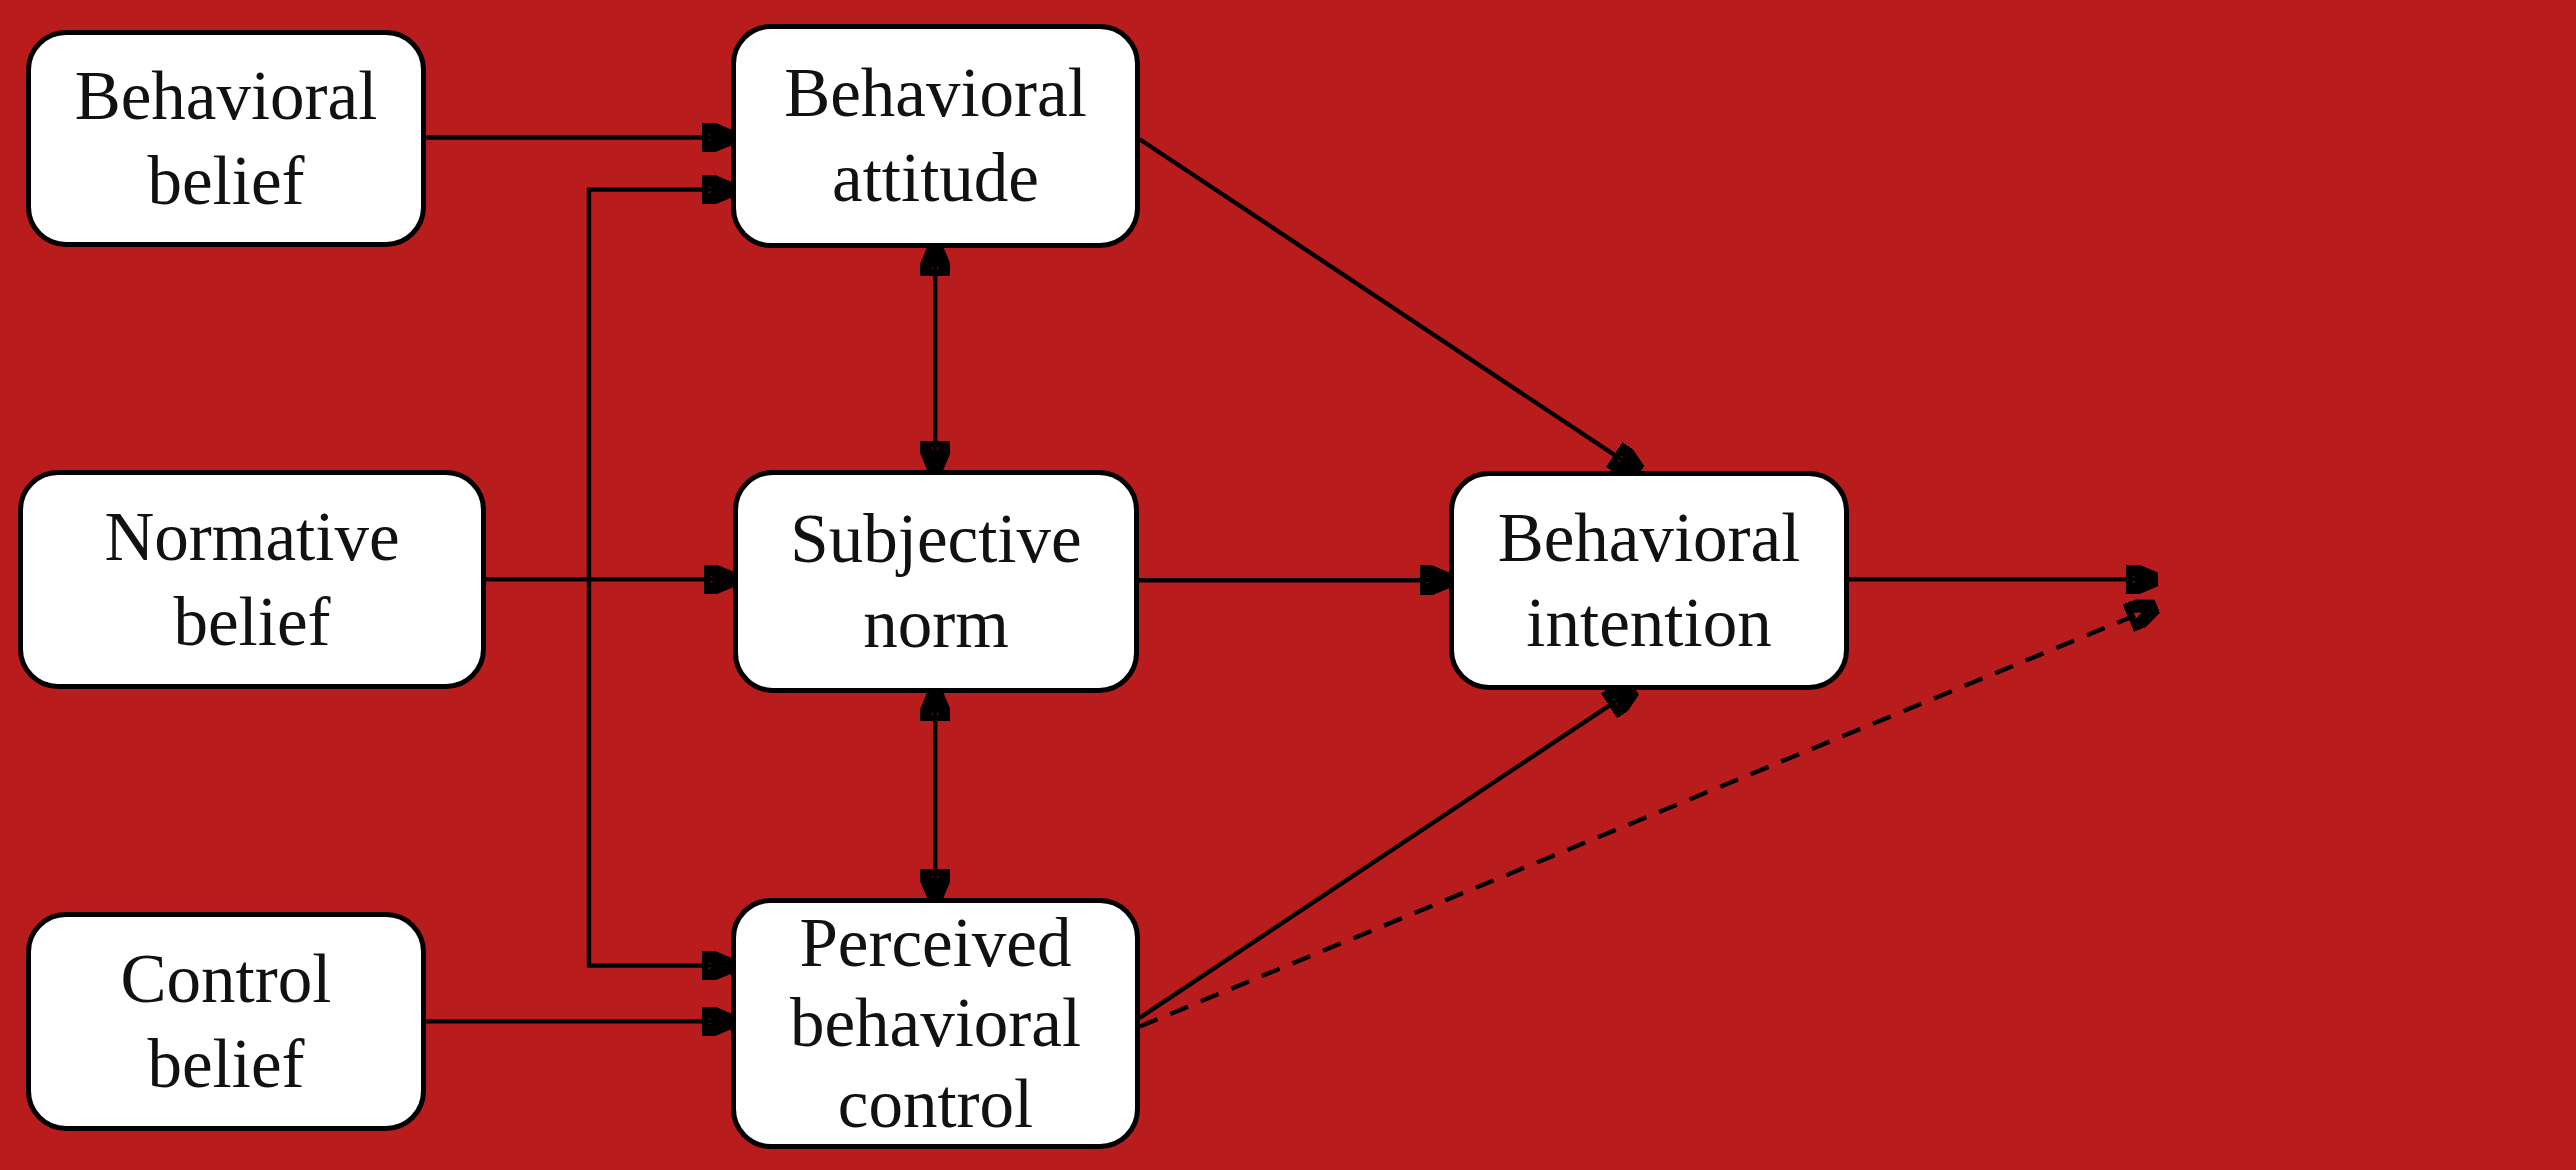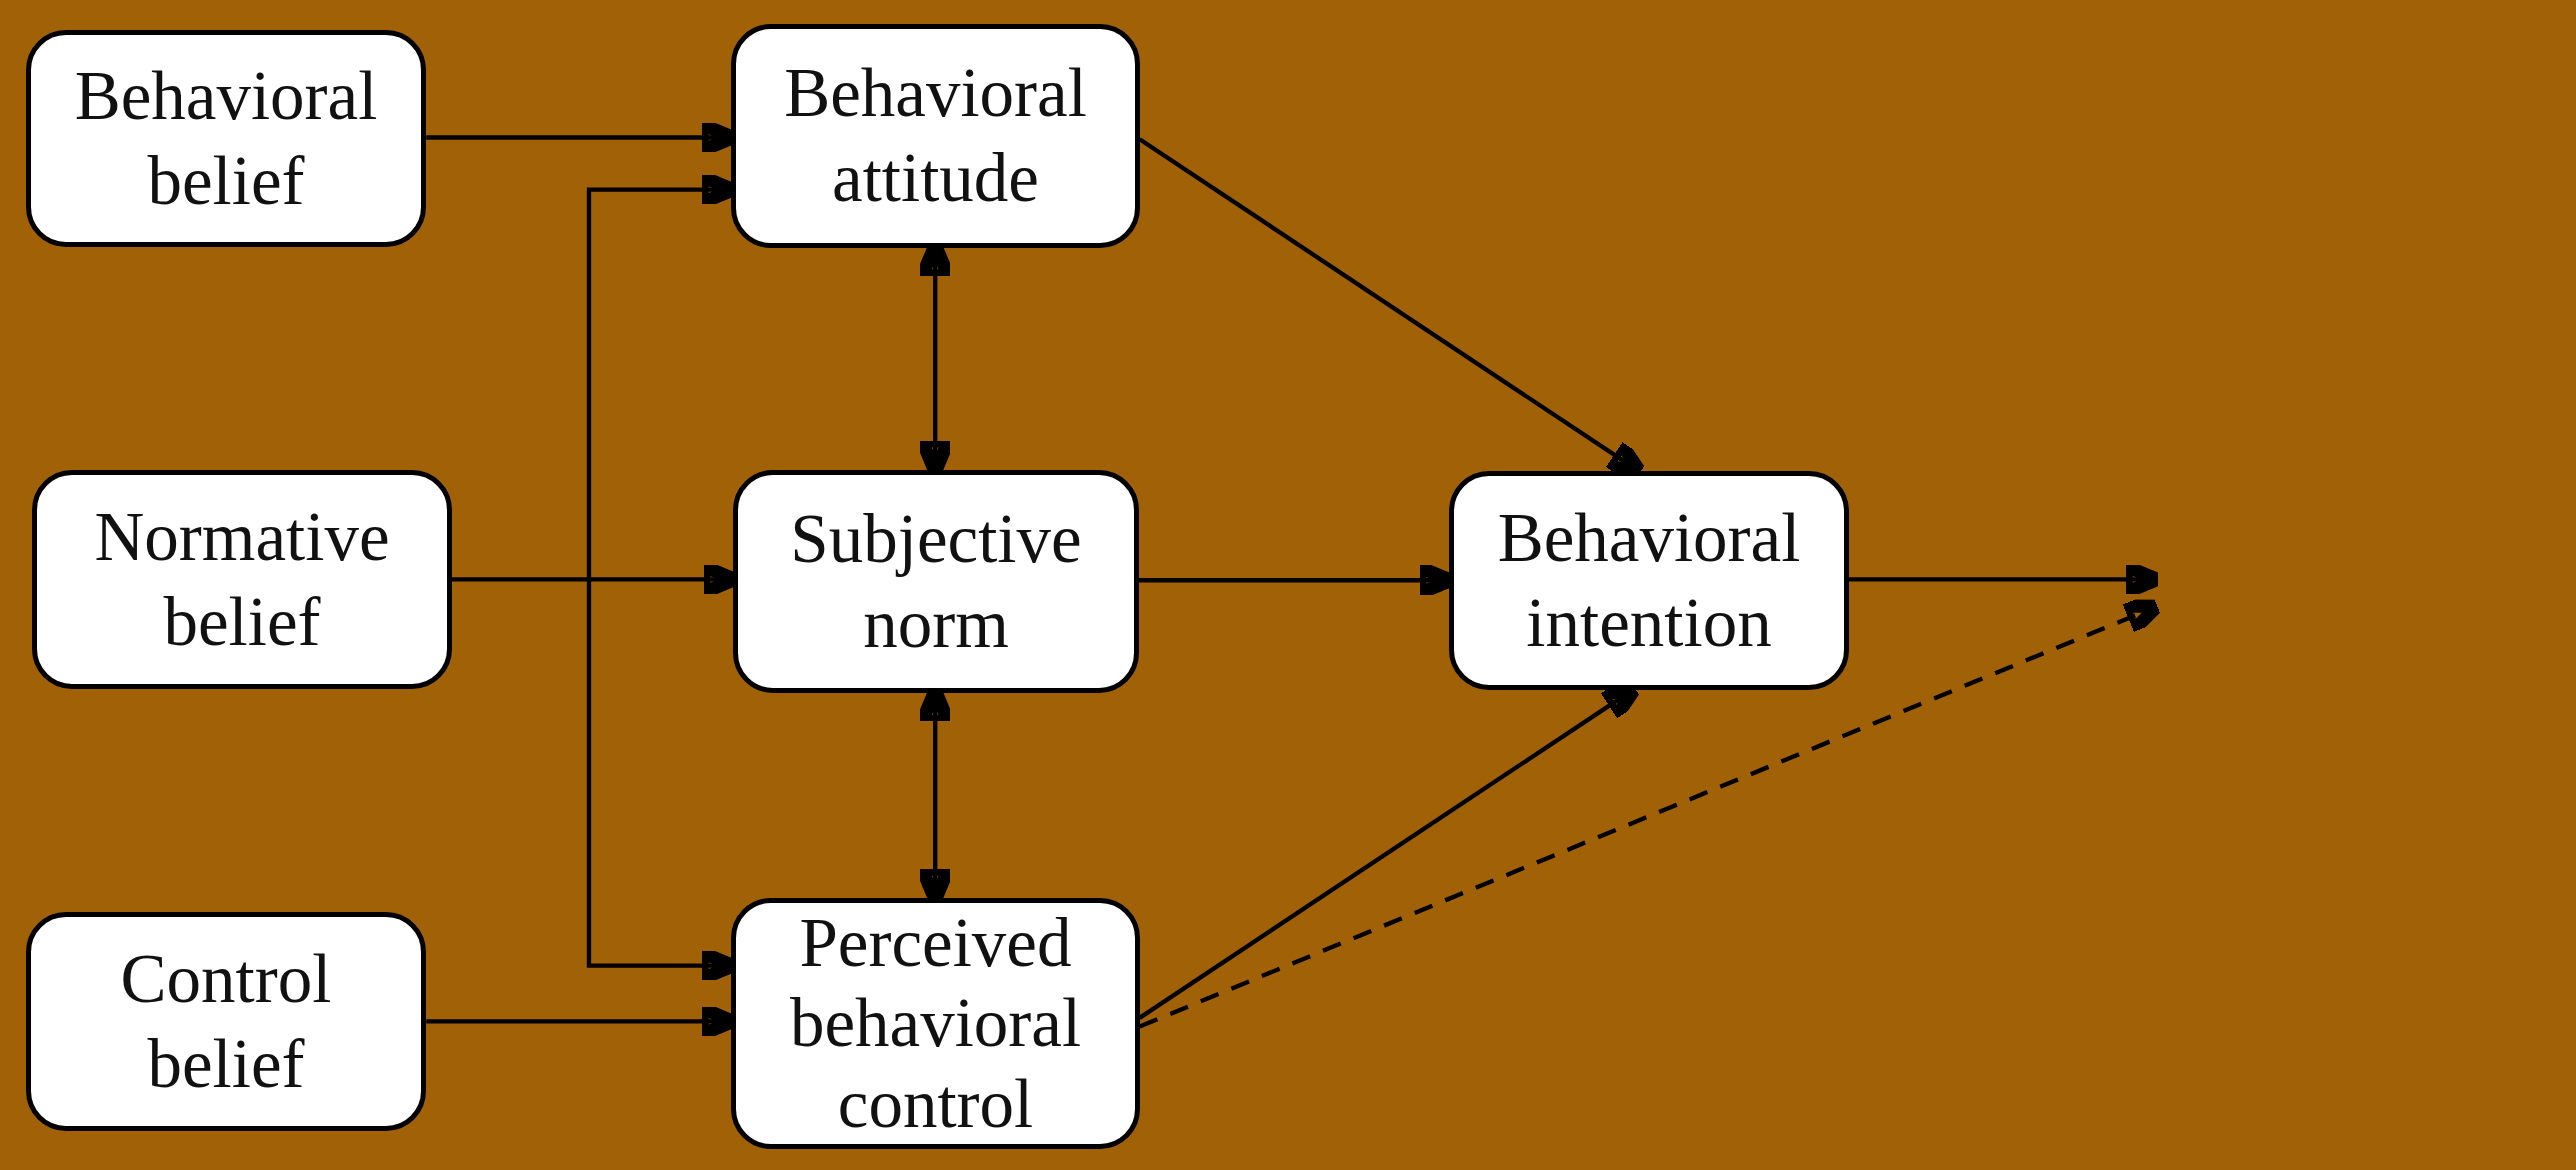--- a/index.html
+++ b/index.html
@@ -4,21 +4,21 @@
 <style>
   html, body {
     margin: 0;
     padding: 0;
     background: #ffffff;
   }
   .stage {
     position: relative;
     width: 2576px;
     height: 1171px;
-    background: #a16207;
+    background: #b91c1c;
     overflow: hidden;
     font-family: "Liberation Serif", "DejaVu Serif", serif;
   }
   .edges {
     position: absolute;
     left: 0;
     top: 0;
     width: 100%;
     height: 100%;
   }
@@ -83,21 +83,21 @@
     <path d="M2125,666 L2477,666" marker-end="url(#arrow)"></path>
 
     <path class="dashed" d="M1310,1180 L2477,698" marker-end="url(#arrow)"></path>
   </svg>
 
   <div class="node" style="left:26px; top:30px; width:400px; height:217px;">
     <span>Behavioral
 belief</span>
   </div>
 
-  <div class="node" style="left:32px; top:470px; width:420px; height:219px;">
+  <div class="node" style="left:18px; top:470px; width:468px; height:219px;">
     <span>Normative
 belief</span>
   </div>
 
   <div class="node" style="left:26px; top:912px; width:400px; height:219px;">
     <span>Control
 belief</span>
   </div>
 
   <div class="node" style="left:731px; top:23.5px; width:409px; height:224px;">

